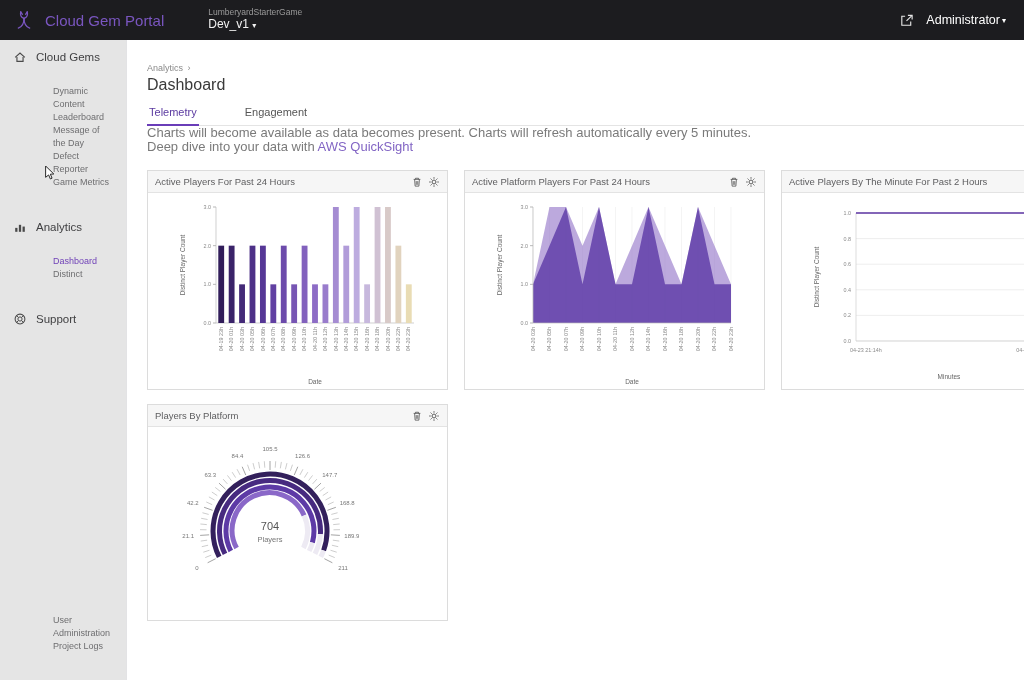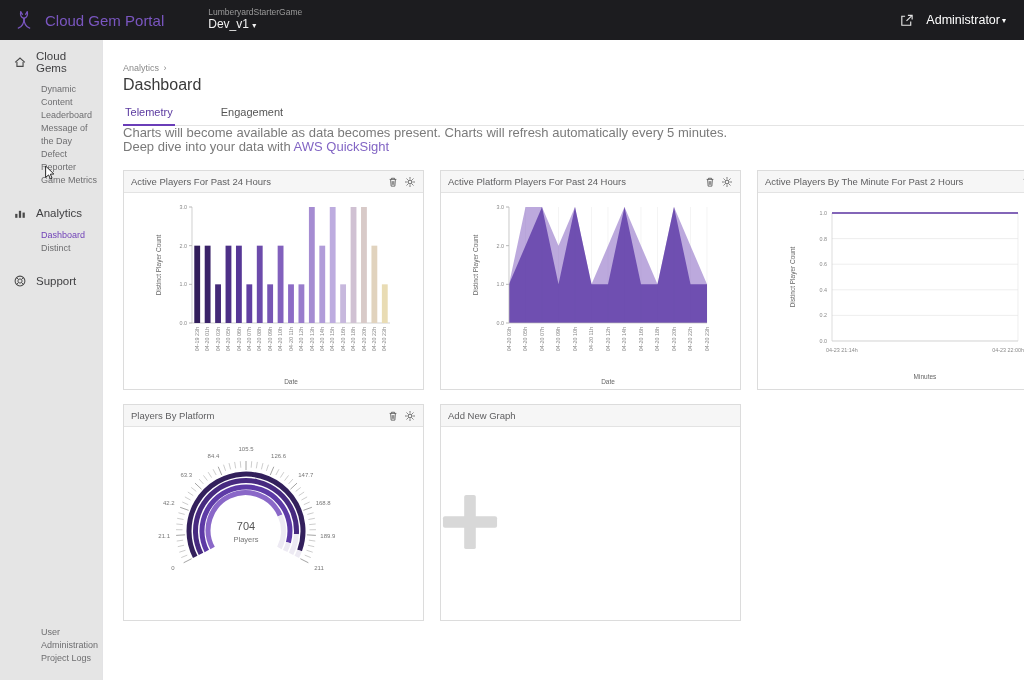--- a/index.html
+++ b/index.html
@@ -20,21 +20,21 @@
   .user{font-size:12.5px;margin-right:18px;display:flex;align-items:center;gap:2px;cursor:pointer}
 
   
   .main-row{flex:1;display:flex;min-height:0}
   aside{width:148px;background:#e5e5e5;border-right:1px solid #e3e3e5;display:flex;flex-direction:column;box-sizing:border-box}
   main{flex:1;padding:8px 18px 0 20px;box-sizing:border-box}
 
   
   .sec{display:flex;align-items:center;gap:9px;padding:10px 13px 5px;font-size:11.5px;color:#3f3f41;cursor:pointer}
   .sec .sicon{width:14px;height:14px;display:flex;align-items:center;justify-content:center}
-  .sub{padding:0 0 5px 37px;margin:4px;list-style:none}
+  .sub{padding:0 0 5px 37px;margin:16px;list-style:none}
   .sub li{font-size:9px;color:#6e6e70;line-height:13px;cursor:pointer}
   .sub li.active{color:#7143b8}
   .admin-wrap{margin-top:auto;padding-bottom:6px}
 
   
   .crumb{font-size:9px;color:#8a8a8a;margin-top:15px}
   .crumb .sep{margin-left:2px}
   .page-title{font-size:16px;color:#3a3a3a;margin:3px 0 12px;font-weight:400}
   .tabs{display:flex;gap:44px;border-bottom:1px solid #e4e4e4}
   .tab{font-size:11px;color:#555;padding:0 2px 6px;cursor:pointer}
@@ -461,33 +461,20 @@
                   <path d="M82.8 122.0 A44 44 0 1 1 164.4 113.6" stroke="#5d3aa6" stroke-width="5" fill="none"></path>
                   <path d="M164.4 113.6 A44 44 0 0 1 161.2 122.0" stroke="#edeaf3" stroke-width="5" fill="none"></path>
                   <path d="M88.6 119.0 A37.5 37.5 0 1 1 156.1 86.5" stroke="#8a68c8" stroke-width="5" fill="none"></path>
                   <path d="M156.1 86.5 A37.5 37.5 0 0 1 155.4 119.0" stroke="#edeaf3" stroke-width="5" fill="none"></path>
                   <text x="122" y="101" class="gval" text-anchor="middle">704</text>
                   <text x="122" y="113" class="glab" text-anchor="middle">Players</text>
                 </svg>
               </div>
           </div>
 
-          <div class="panel">
-            <div class="panel-h">
-              <span>Add New Graph</span>
-            </div>
-            <div class="panel-b2 addbody">
-              <span>
-                <svg width="58" height="58" viewBox="0 0 60 60">
-                  <rect x="24" y="2" width="12" height="56" rx="2" fill="#d8d8d8"></rect>
-                  <rect x="2" y="24" width="56" height="12" rx="2" fill="#d8d8d8"></rect>
-                </svg>
-              </span>
-            </div>
-          </div>
         </div>
       </div>
     </main>
   </div>
 </div>
 
 <span class="cursor-overlay">
   <svg width="12" height="14" viewBox="0 0 10 13">
     <polygon points="0,0 0,10.5 2.8,8.3 4.4,12 6,11.3 4.4,7.6 7.6,7.4" fill="#fff" stroke="#222" stroke-width="0.9"></polygon>
   </svg>

